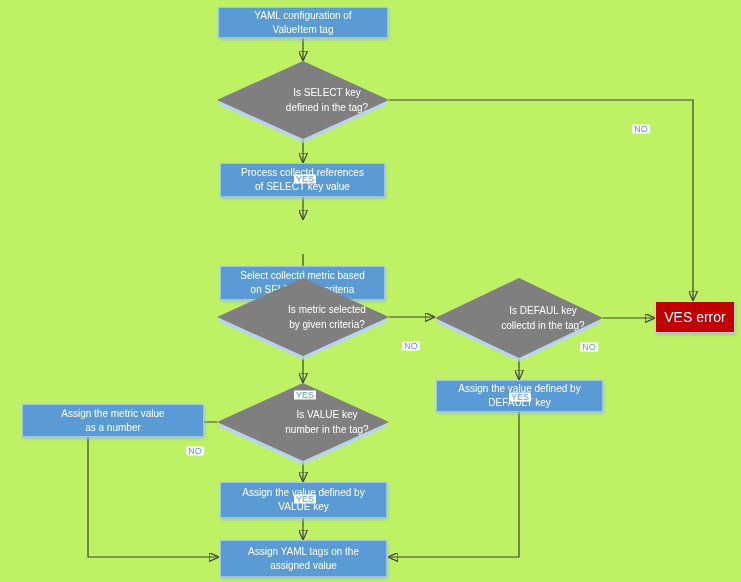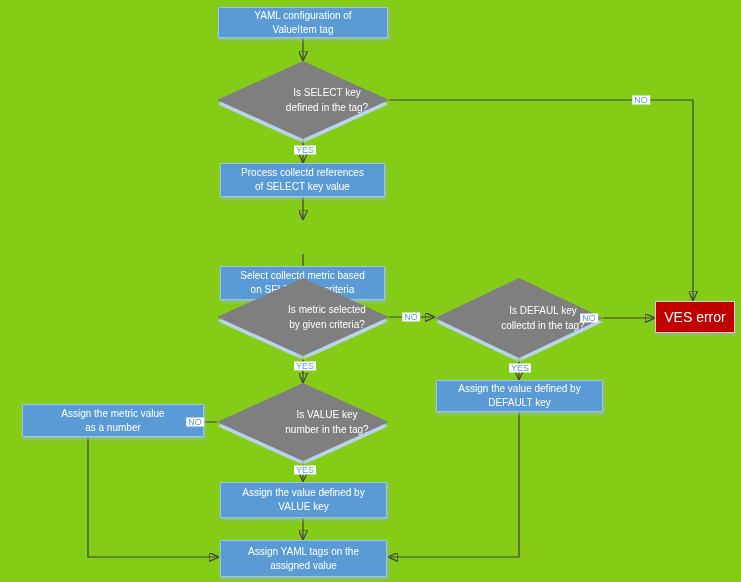--- a/index.html
+++ b/index.html
@@ -1,17 +1,17 @@
 <!DOCTYPE html>
 <html><head>
 <meta charset="utf-8">
 <style>
   html,body { margin:0; padding:0; background:#fff; }
   #canvas {
-    position:relative; width:741px; height:582px; background:#84cc16;
+    position:relative; width:741px; height:582px; background:#bef264;
     font-family:"Liberation Sans", sans-serif; overflow:hidden;
   }
   #connectors { position:absolute; left:0; top:0; width:741px; height:582px; }
   #connectors path { stroke:#404040; stroke-width:1.2; fill:none; }
 
   .node { position:absolute; display:flex; align-items:center; justify-content:center;
           box-sizing:border-box; text-align:center; color:#fff; }
   .node span { white-space:pre-line; display:block; }
 
   .process {
@@ -32,21 +32,21 @@
   .diamond .dia-body {
     position:absolute; inset:0; background:#7F7F7F;
     clip-path:polygon(50% 0, 100% 50%, 50% 100%, 0 50%);
     display:flex; align-items:center; justify-content:center;
     color:#fff; font-size:10px; line-height:1.5; text-align:center;
   }
   .dia-body span { white-space:pre-line; display:block; max-width:110px;margin-left:48px; }
 
   .edge-label {
     position:absolute; transform:translate(-50%,-50%);
-    background:#fff; color:#5B9BD5; font-size:9px; line-height:1; padding:0 2px;
+    background:#fff; color:#5B9BD5; font-size:9px; line-height:1; padding:0 2px;margin-top:29px;
   }
 
   
   #n-yaml      { left:218px; top:7px;   width:170px; height:31px; }
   #d-select    { left:217px; top:61px;  width:172px; height:78px; }
   #n-refs      { left:220px; top:163px; width:165px; height:34px; }
   #n-selmetric { left:220px; top:220px; width:165px; height:34px;margin-top:46px; }
   #d-metric    { left:217px; top:278px; width:172px; height:78px; }
   #d-default   { left:435px; top:278px; width:168px; height:80px; }
   #n-ves       { left:655px; top:301px; width:80px;  height:32px; }

